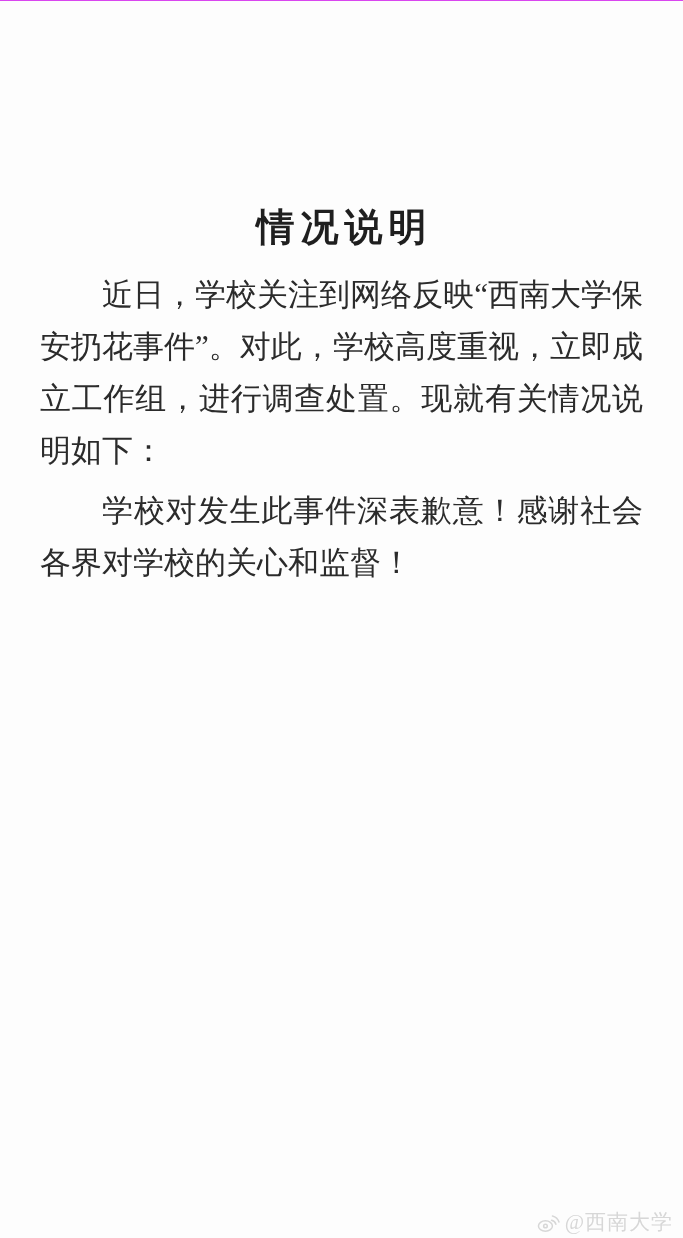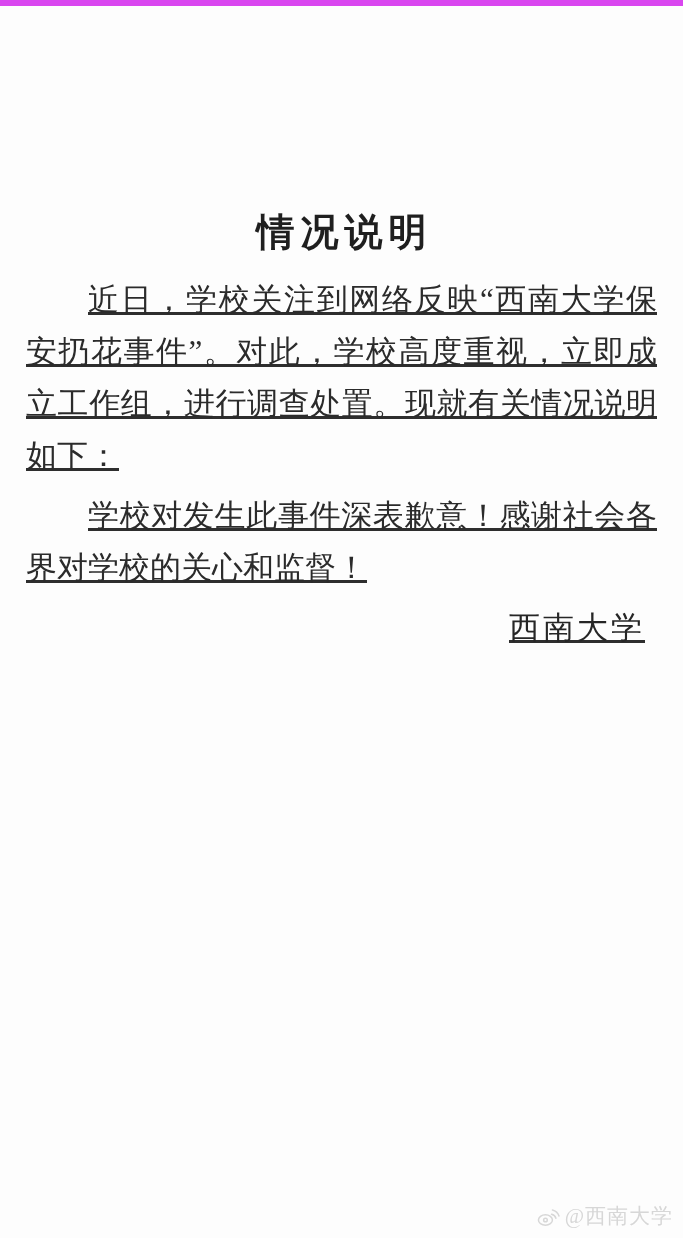--- a/index.html
+++ b/index.html
@@ -6,38 +6,37 @@
     margin: 0;
     padding: 0;
     background: #ffffff;
   }
   .page {
     position: relative;
     width: 683px;
     height: 1238px;
     box-sizing: border-box;
     background: #fdfdfd;
-    border-top: 6px solid #d946ef;
+    border-top: 1px solid #d946ef;
     overflow: hidden;
     font-family: "Liberation Serif", "DejaVu Serif", serif;
     color: #2e2e2e;
   }
   .doc-title {
     margin: 0;
     padding: 201px 0 0 6px;
     text-align: center;
     font-size: 38px;
     font-weight: 600;
     letter-spacing: 6px;
     line-height: 50px;
     color: #1f1f1f;
   }
   .doc-body {
-    padding: 0 26px;
-    text-decoration: underline;
+    padding: 0 40px;
   }
   .para {
     margin: 8px 0 0 0;
     font-size: 31px;
     line-height: 52px;
     text-align: justify;
     text-justify: inter-character;
     text-indent: 2em;
     color: #2b2b2b;
     word-break: normal;
@@ -59,21 +58,21 @@
     font-size: 31px;
     line-height: 52px;
     letter-spacing: 1px;
     text-align: right;
     padding-right: 22px;
     color: #262626;
   }
   .watermark {
     position: absolute;
     right: 10px;
-    bottom: 8px;
+    bottom: 2px;
     display: flex;
     align-items: center;
     gap: 5px;
     font-size: 21px;
     color: #d7d7d7;
     letter-spacing: 1px;
   }
   .watermark svg {
     display: block;
   }
@@ -85,21 +84,20 @@
 
   <h1 class="doc-title">情况说明</h1>
 
   <div class="doc-body">
 
     <p class="para first">近日，学校关注到网络反映“西南大学保安扔花事件”。对此，学校高度重视，立即成立工作组，进行调查处置。现就有关情况说明如下：</p>
 
 
     <p class="para">学校对发生此事件深表歉意！感谢社会各界对学校的关心和监督！</p>
 
-    <div class="signature-line">西南大学</div>
 
 
   </div>
 
   <div class="watermark">
     <span>
       <svg viewBox="0 0 26 24" width="23" height="21" fill="none" stroke="#d7d7d7" stroke-width="1.7" stroke-linecap="round">
         <ellipse cx="9.5" cy="16" rx="8" ry="6"></ellipse>
         <circle cx="9.5" cy="16" r="2.1"></circle>
         <path d="M16.5 9.5 a 6.5 6.5 0 0 1 5 4.5"></path>

